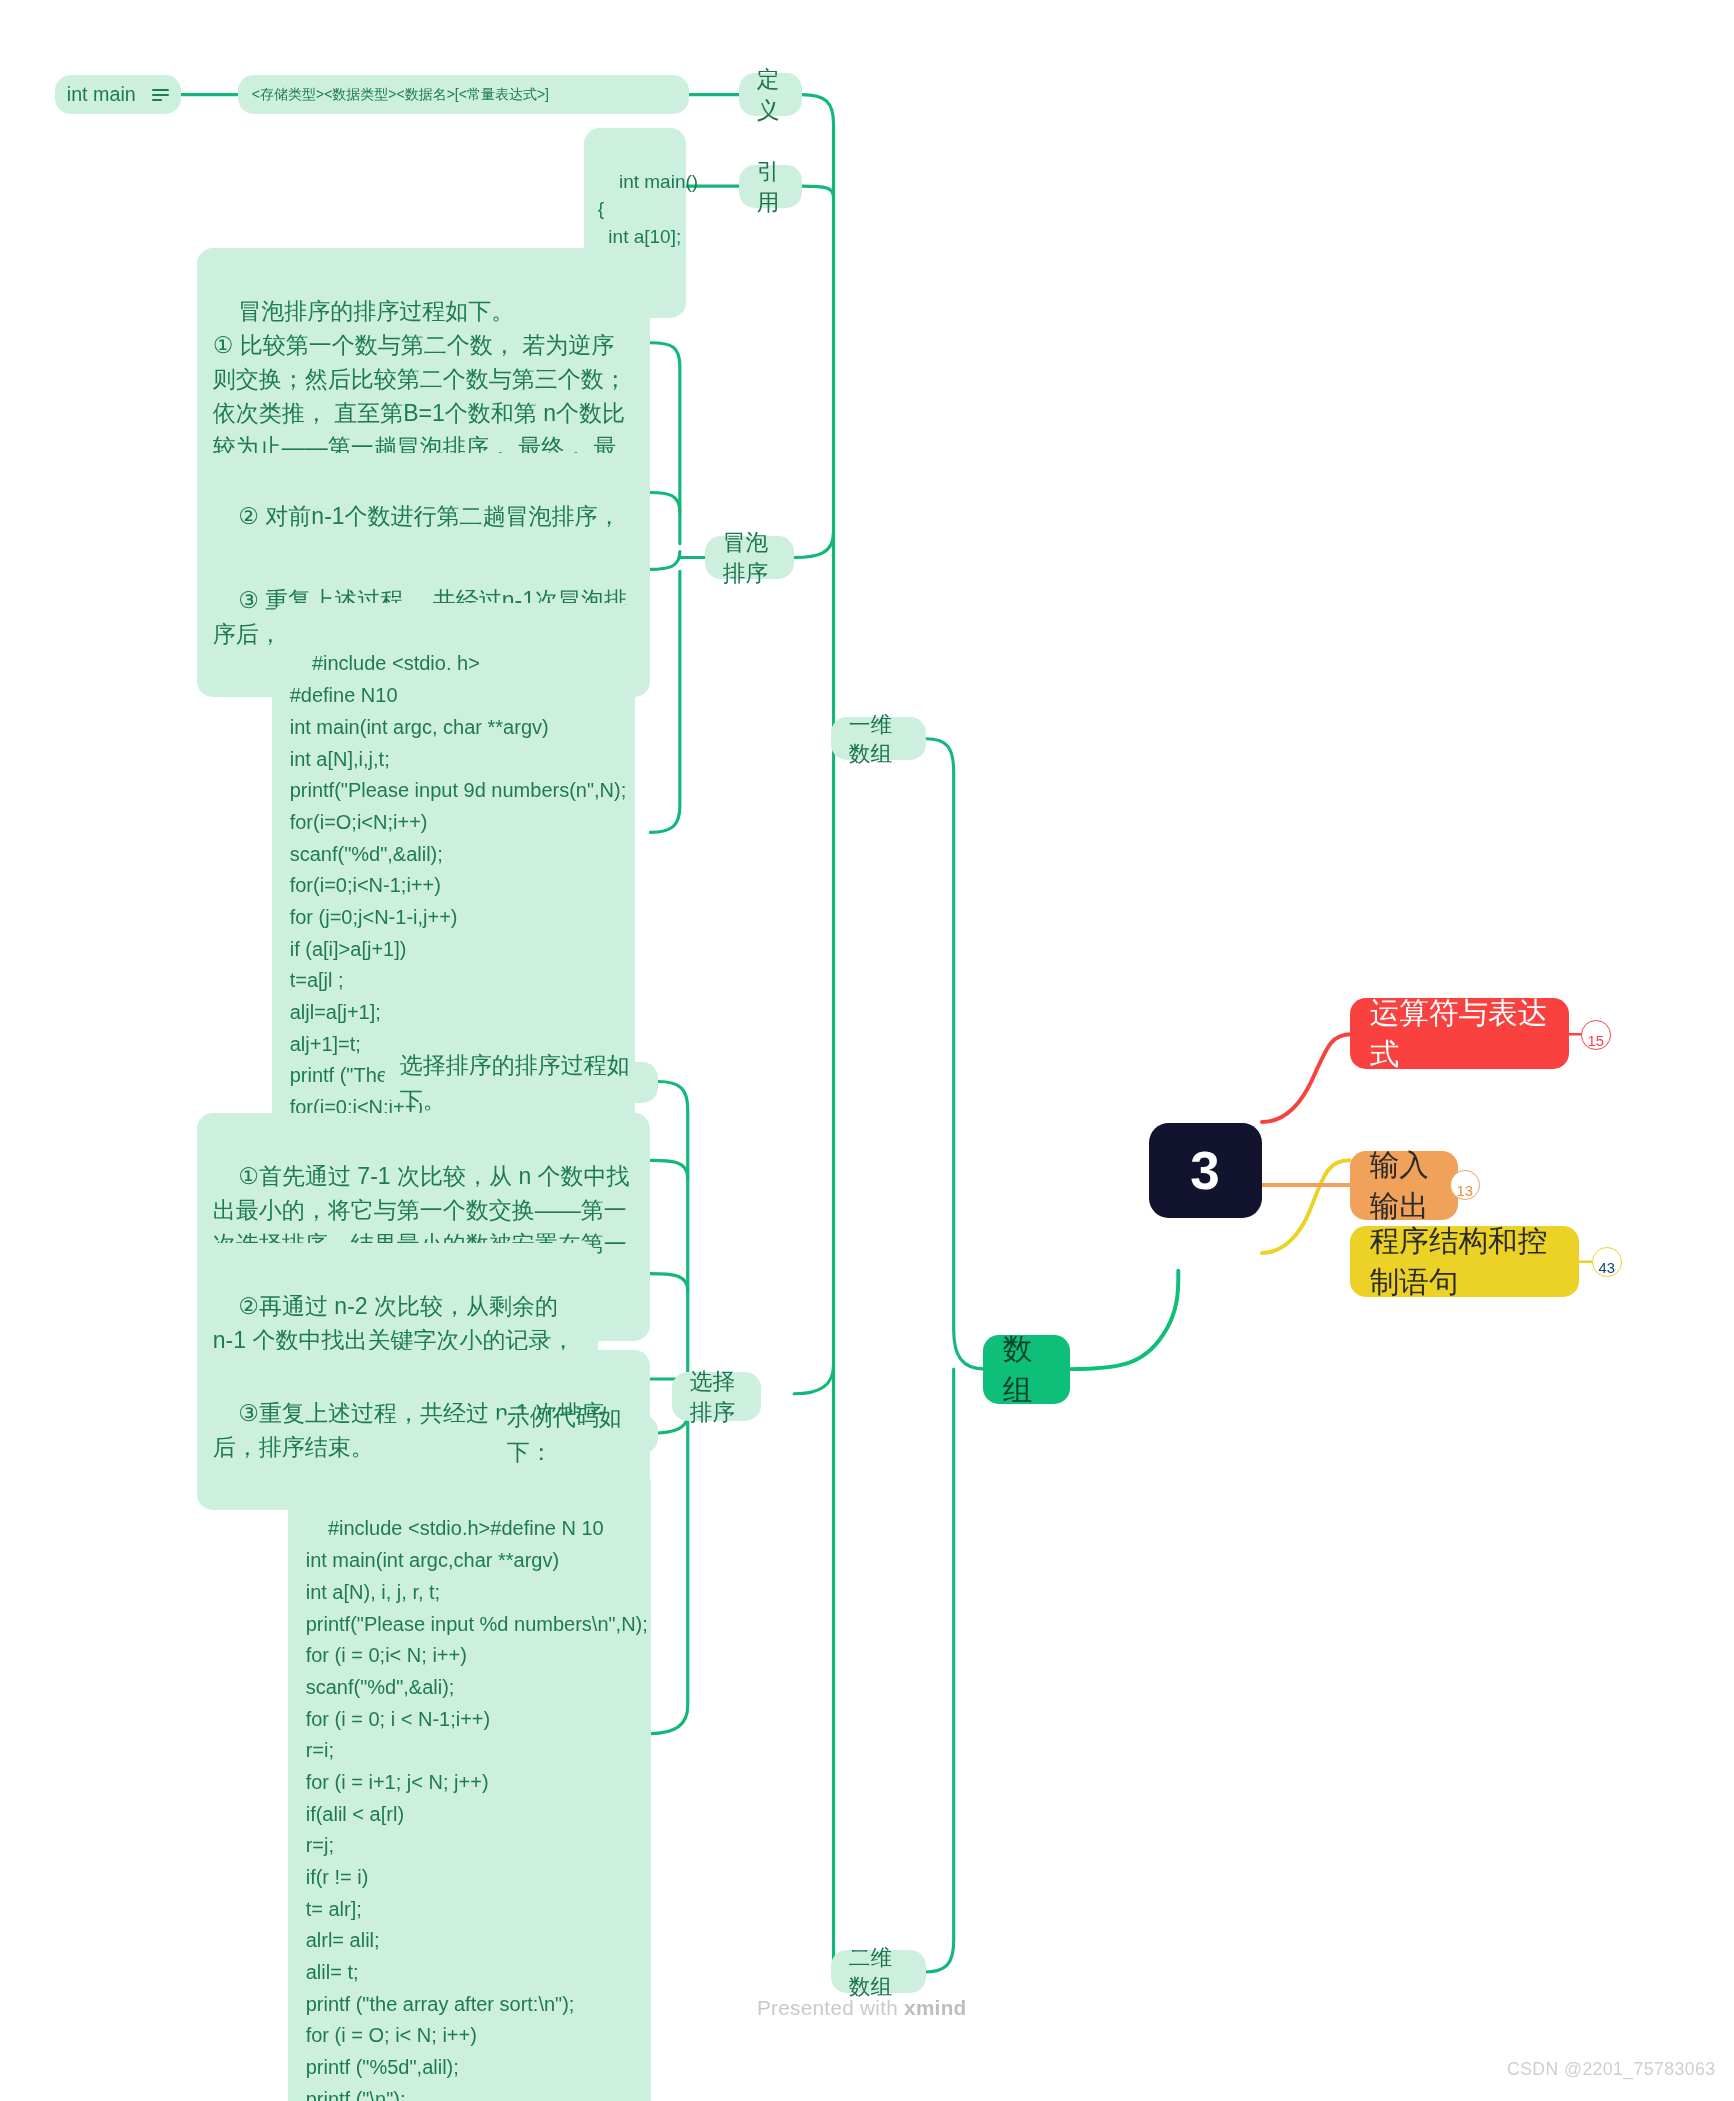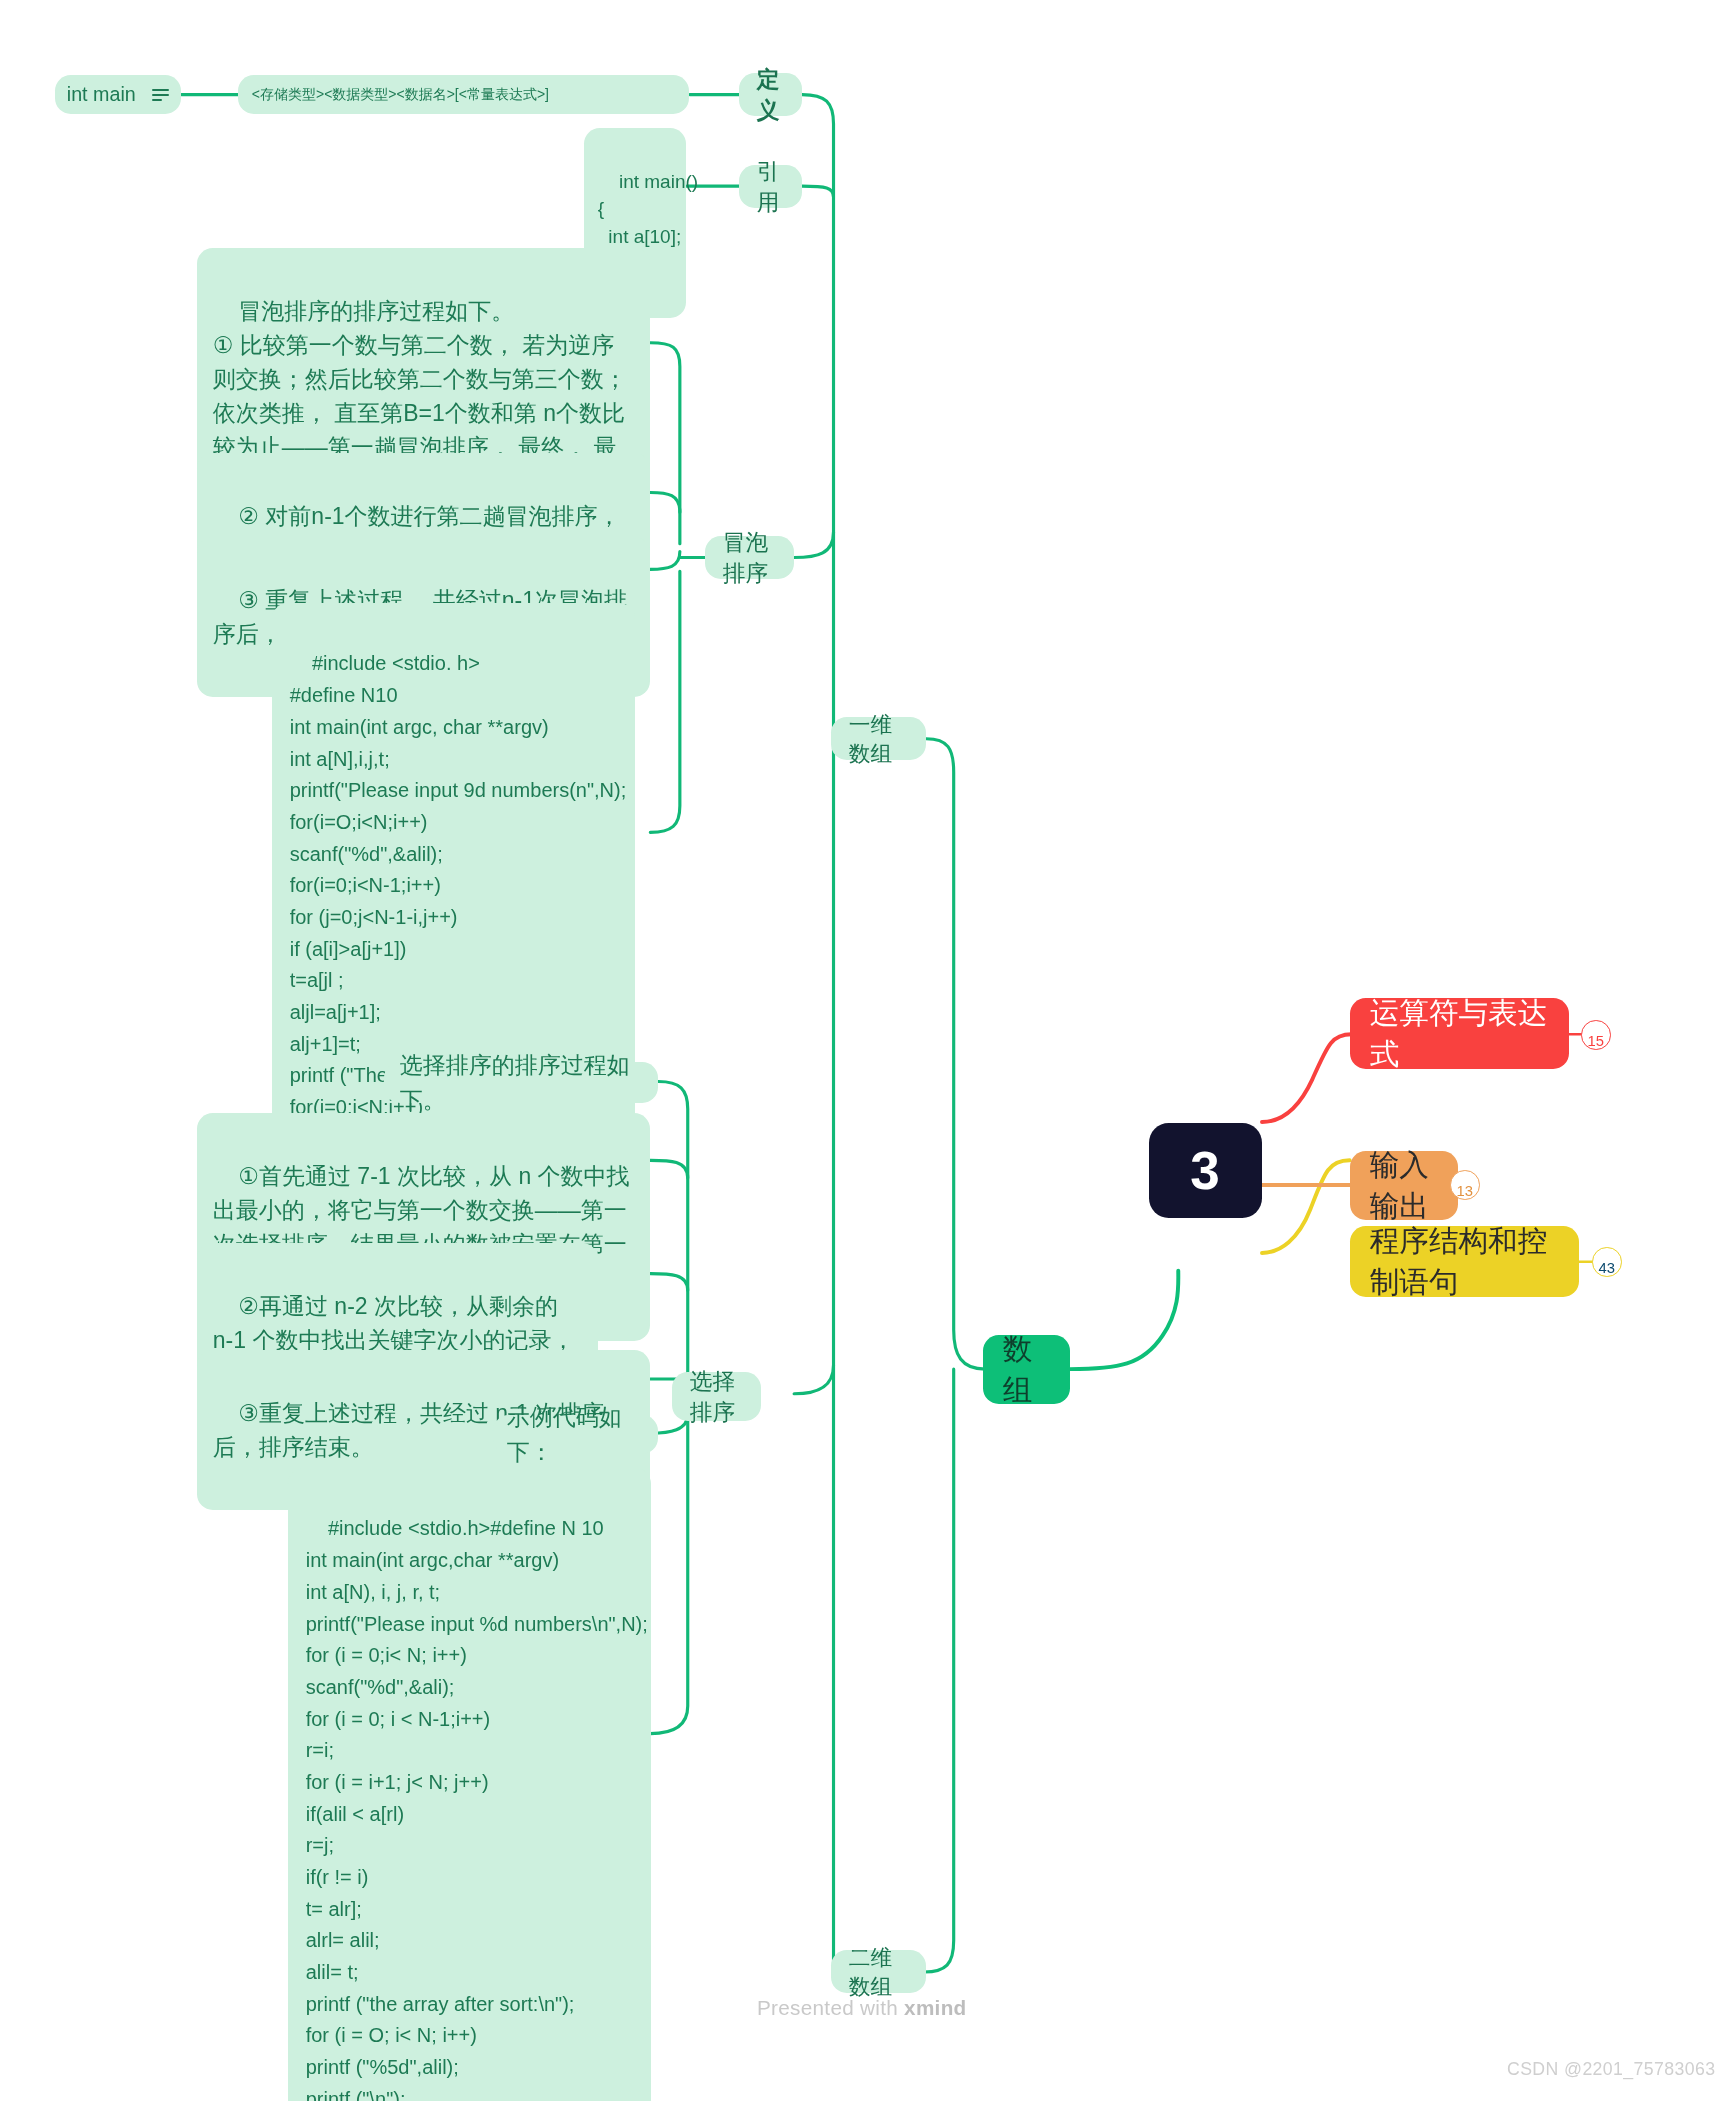--- a/index.html
+++ b/index.html
@@ -188,21 +188,21 @@
 
   <div class="node leaf" style="left:55px;top:75px;width:126px;height:39px;padding:5.9px 11.8px;font-size:19.7px;justify-content:space-between;">
     <span>int main</span>
     <span class="notes-icon"><i></i><i></i><i></i></span>
   </div>
 
   <div class="node leaf" style="left:238px;top:75px;width:451px;height:39px;padding:5.9px 13.8px;font-size:14px;">
     <span>&lt;存储类型&gt;&lt;数据类型&gt;&lt;数据名&gt;[&lt;常量表达式&gt;]</span>
   </div>
 
-  <div class="node pill" style="left:739px;top:73px;width:63px;height:43px;font-weight:bold;">
+  <div class="node pill" style="left:739px;top:73px;width:63px;height:43px;">
     <span>定义</span>
   </div>
 
   <div class="node codebox" style="left:584px;top:128px;width:102px;padding:11.8px 13.8px;font-size:19px;line-height:1.46;">
     <span>int main()
 {
   int a[10];
 }</span>
   </div>
 

